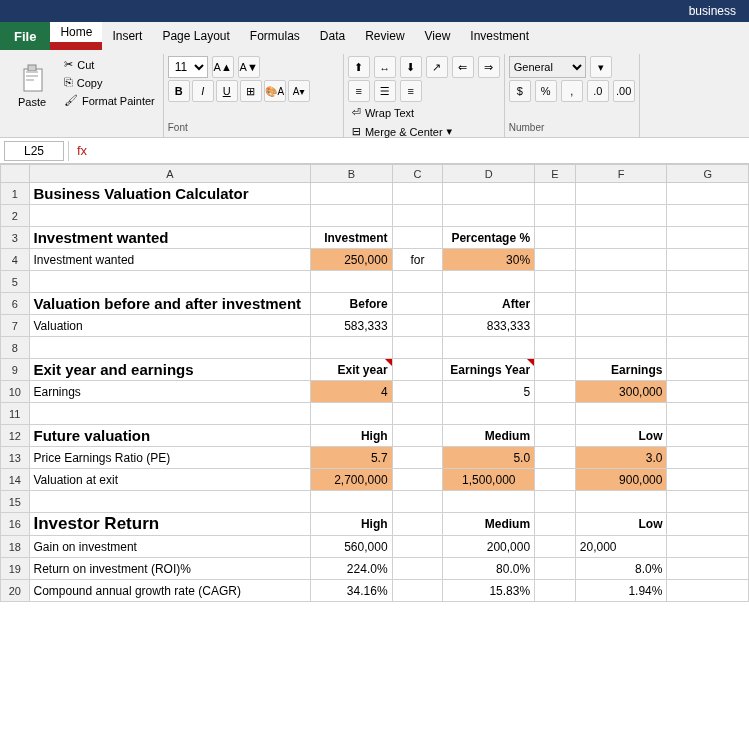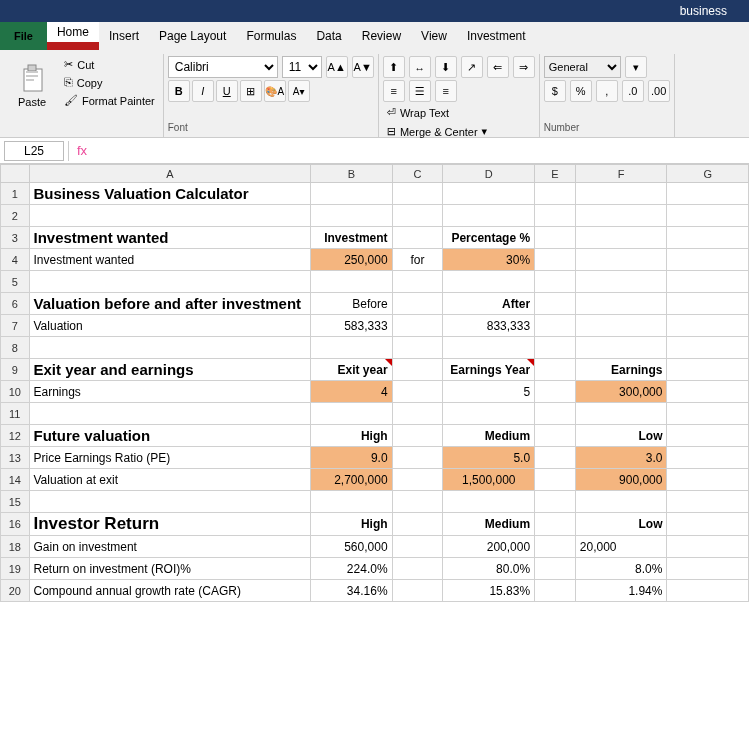--- a/index.html
+++ b/index.html
@@ -6,37 +6,37 @@
     body { font-family: 'Segoe UI', Arial, sans-serif; font-size: 12px; background: #fff; width: 749px; height: 752px; overflow: hidden; }
 
     
     .title-bar {
       background: #1f3864;
       color: #fff;
       height: 22px;
       display: flex;
       align-items: center;
       justify-content: flex-end;
-      padding-right: 22px;
+      padding-right: 13px;
       font-size: 12px;
     }
 
     
     .menu-bar {
       background: #217346;
       display: flex;
       align-items: stretch;
       height: 28px;
     }
     .menu-file-btn {
       background: #217346;
-      color: #000000;
+      color: #ffffff;
       border: none;
       padding: 0 14px;
-      font-size: 11px;
+      font-size: 13px;
       font-weight: bold;
       cursor: pointer;
       height: 100%;
     }
     .menu-items {
       display: flex;
       align-items: center;
       background: #f0f0f0;
       flex: 1;
     }
@@ -197,21 +197,21 @@
       padding: 0 4px;
       text-align: center;
     }
     .formula-divider {
       width: 1px;
       height: 20px;
       background: #ccc;
     }
     .fx-label {
       font-size: 13px;
-      color: #ec4899;
+      color: #b91c1c;
       padding: 0 4px;
     }
     .formula-input {
       flex: 1;
       height: 20px;
       border: none;
       font-size: 12px;
       outline: none;
     }
 
@@ -306,23 +306,20 @@
       </div>
       <div class="ribbon-btn">
         <span>🖌</span>
         <span>Format Painter</span>
       </div>
     </div>
   </div>
 
   <div class="font-group">
     <div class="font-row">
-      <select class="font-select">
-        <option>Calibri</option>
-      </select>
       <select class="font-size-select">
         <option>11</option>
       </select>
       <div class="small-btn">A▲</div>
       <div class="small-btn">A▼</div>
     </div>
     <div class="font-btn-row">
       <div class="small-btn bold-btn">B</div>
       <div class="small-btn italic-btn">I</div>
       <div class="small-btn underline-btn">U</div>
@@ -459,21 +456,21 @@
           <td class="col-b"></td>
           <td class="col-c"></td>
           <td class="col-d"></td>
           <td class="col-e"></td>
           <td class="col-f"></td>
           <td class="col-g"></td>
         </tr>
         <tr>
           <td class="row-num">6</td>
           <td class="col-a" style="font-weight: bold; font-size: 15px;">Valuation before and after investment</td>
-          <td class="col-b" style="font-weight: normal; text-align: right;">Before</td>
+          <td class="col-b" style="font-weight: bold; text-align: right;">Before</td>
           <td class="col-c"></td>
           <td class="col-d" style="font-weight: bold; text-align: right;">After</td>
           <td class="col-e"></td>
           <td class="col-f"></td>
           <td class="col-g"></td>
         </tr>
         <tr>
           <td class="row-num">7</td>
           <td class="col-a">Valuation</td>
           <td class="col-b" style="text-align: right;">583,333</td>
@@ -529,21 +526,21 @@
           <td class="col-b" style="font-weight: bold; text-align: right;">High</td>
           <td class="col-c"></td>
           <td class="col-d" style="font-weight: bold; text-align: right;">Medium</td>
           <td class="col-e"></td>
           <td class="col-f" style="font-weight: bold; text-align: right;">Low</td>
           <td class="col-g"></td>
         </tr>
         <tr>
           <td class="row-num">13</td>
           <td class="col-a">Price Earnings Ratio (PE)</td>
-          <td class="col-b" style="background-color: rgb(244, 181, 127); text-align: right;">9.0</td>
+          <td class="col-b" style="background-color: rgb(244, 181, 127); text-align: right;">5.7</td>
           <td class="col-c"></td>
           <td class="col-d" style="background-color: rgb(244, 181, 127); text-align: right;">5.0</td>
           <td class="col-e"></td>
           <td class="col-f" style="background-color: rgb(244, 181, 127); text-align: right;">3.0</td>
           <td class="col-g"></td>
         </tr>
         <tr>
           <td class="row-num">14</td>
           <td class="col-a">Valuation at exit</td>
           <td class="col-b" style="background-color: rgb(244, 181, 127); text-align: right;">2,700,000</td>

